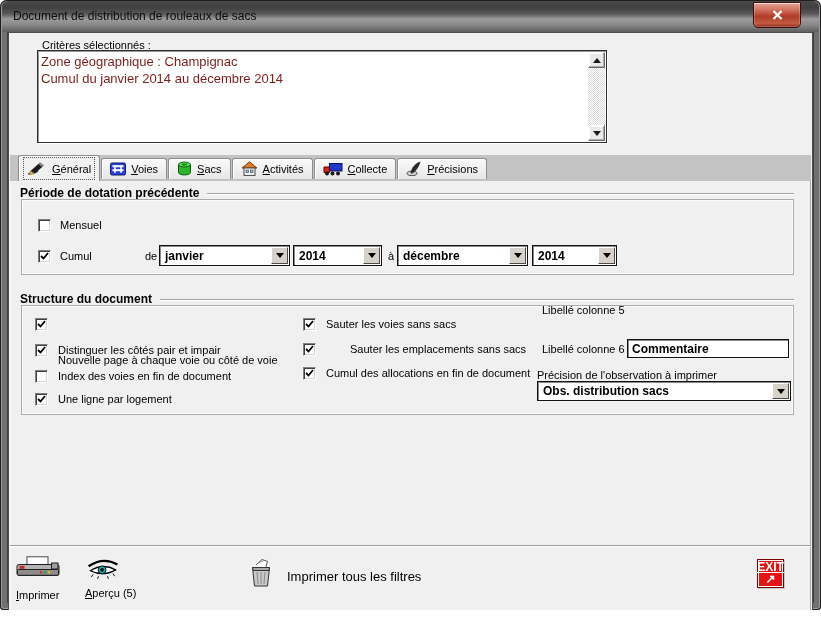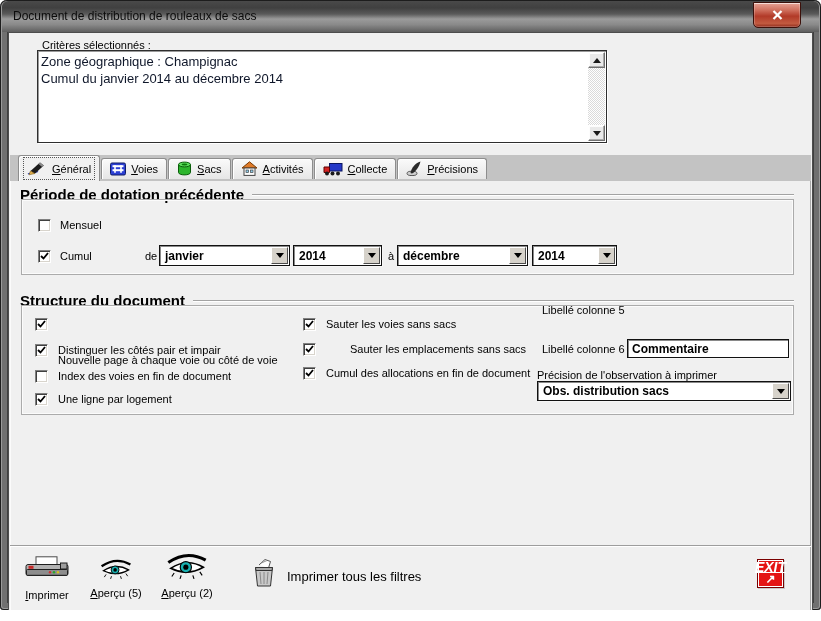--- a/index.html
+++ b/index.html
@@ -29,21 +29,21 @@
     position:absolute;left:8px;top:32px;width:805px;height:581px;
     background:#f0f0f0;border:1px solid #4d4d4d;
   }
   .lbl{position:absolute;font-size:11px;color:#000;white-space:nowrap;line-height:13px;}
   .big-lbl{font-size:13px;}
   
   .criteria-box{
     position:absolute;left:37px;top:50px;width:570px;height:93px;
     background:#fff;border:1px solid #2e2e2e;box-shadow:1px 1px 0 #ffffff, inset 1px 1px 0 #9a9a9a;
   }
-  .criteria-text{position:absolute;left:3px;top:2px;right:20px;font-size:13px;line-height:17px;color:#0f172a;}
+  .criteria-text{position:absolute;left:3px;top:2px;right:20px;font-size:13px;line-height:17px;color:#7f1d1d;}
   .vscroll{position:absolute;top:1px;right:1px;bottom:1px;width:17px;
     background:repeating-conic-gradient(#ffffff 0% 25%, #dadada 0% 50%) 0 0/2px 2px;}
   .sbtn{position:absolute;left:0;width:17px;height:16px;background:#e9e9e9;
     border:1px solid;border-color:#ffffff #6f6f6f #6f6f6f #ffffff;
     box-shadow:inset -1px -1px 0 #ababab, inset 1px 1px 0 #fdfdfd;
     display:flex;align-items:center;justify-content:center;cursor:pointer;}
   .arr-up{width:0;height:0;border:4px solid transparent;border-bottom:5px solid #1a1a1a;margin-top:-4px;}
   .arr-dn{width:0;height:0;border:4px solid transparent;border-top:5px solid #1a1a1a;margin-bottom:-4px;}
   
   .tab-band{position:absolute;left:10px;top:155px;width:801px;height:26px;background:#c3c3c3;
@@ -54,21 +54,21 @@
     box-shadow:inset 1px 1px 0 #ffffff;cursor:pointer;white-space:nowrap;}
   .tab.active{height:26px;background:#f0f0f0;box-shadow:inset 1px 1px 0 #ffffff;position:relative;z-index:2;}
   .tab .ticon{margin-right:5px;display:inline-flex;}
   .tab-label{font-size:11px;color:#000;display:inline-block;}
   .tab-label::first-letter{text-decoration:underline;}
   .tab.active .tab-inner{outline:1px dotted #555;outline-offset:3px;}
   .tab-inner{display:flex;align-items:center;}
   .page-frame{position:absolute;left:10px;top:181px;width:801px;height:431px;
     border-left:1px solid #fbfbfb;border-right:1px solid #a8a8a8;pointer-events:none;}
   
-  .frame-cap{position:absolute;display:flex;align-items:center;font-size:15px;font-weight:bold;color:#000;}
+  .frame-cap{position:absolute;display:flex;align-items:center;font-size:12px;font-weight:bold;color:#000;}
   .frame-cap .rule{flex:1;height:1px;margin-left:8px;background:#a3a3a3;box-shadow:0 1px 0 #ffffff;}
   .frame-box{position:absolute;border:1px solid #ababab;box-shadow:inset 0 0 0 1px #fbfbfb;}
   
   .cb{position:absolute;width:13px;height:13px;background:#fff;
     border:1px solid;border-color:#808080 #ffffff #ffffff #808080;
     box-shadow:inset 1px 1px 0 #404040, inset -1px -1px 0 #d8d4cc;
     display:flex;align-items:center;justify-content:center;cursor:pointer;}
   .cb .mark{display:none;margin-top:-1px;}
   .cb.checked .mark{display:block;}
   
@@ -78,28 +78,28 @@
   .combo-btn{position:absolute;right:1px;top:1px;bottom:1px;width:17px;background:#d6d2ca;
     border:1px solid;border-color:#ffffff #4a4a4a #4a4a4a #ffffff;
     display:flex;align-items:center;justify-content:center;cursor:pointer;}
   .combo-arr{width:0;height:0;border:4px solid transparent;border-top:5px solid #000;margin-bottom:-4px;}
   .tb-input{position:absolute;height:19px;background:#fff;border:1px solid #111;
     box-shadow:1px 1px 0 #f6f6f6, inset 1px 1px 0 #8a8a8a;
     font-family:"Liberation Sans",sans-serif;font-size:12px;font-weight:bold;color:#000;padding:0 4px;}
   
   .groove{position:absolute;height:1px;background:#9d9d9d;box-shadow:0 1px 0 #ffffff;}
   
-  .tool-btn{position:absolute;display:flex;flex-direction:column;align-items:center;cursor:pointer;}
+  .tool-btn{position:absolute;display:flex;flex-direction:column;cursor:pointer;}
   .tool-label{font-size:11px;color:#000;white-space:nowrap;display:inline-block;margin-top:3px;}
   .tool-label::first-letter{text-decoration:underline;}
   .exit-btn{position:absolute;left:757px;top:559px;width:27px;height:29px;
     background:#e41414;border:1px solid #7a0000;
     box-shadow:inset 0 0 0 1px #ffffff,1px 1px 0 #c9c9c9;
     display:flex;flex-direction:column;align-items:center;cursor:pointer;}
-  .exit-text{font-size:14px;font-weight:bold;color:#fff;line-height:10px;margin-top:2px;border-bottom:1px solid #fff;letter-spacing:0;font-style:italic;}
+  .exit-text{font-size:12px;font-weight:bold;color:#fff;line-height:10px;margin-top:2px;border-bottom:1px solid #fff;letter-spacing:0;}
   .exit-arrow{font-size:12px;font-weight:bold;color:#fff;line-height:12px;margin-top:0;}
 </style>
 </head>
 <body>
 
 <div class="window">
 
   <div class="titlebar">
     <span class="title-text">Document de distribution de rouleaux de sacs</span>
   </div>
@@ -341,32 +341,20 @@
         <path d="M4 9 Q20 -2 36 7" fill="none" stroke="#000" stroke-width="2.6"></path>
         <path d="M6 14 Q20 5 34 13 Q20 21 6 14 Z" fill="#fff" stroke="#000" stroke-width="1.4"></path>
         <circle cx="19" cy="13" r="4.4" fill="#19b0b0" stroke="#000"></circle>
         <circle cx="19" cy="13" r="2" fill="#000"></circle>
         <path d="M9 18 l-2 3 M15 20 l-1 3 M25 20 l1 3 M31 17 l2 3" stroke="#000" stroke-width="1"></path>
       </svg>
     </span>
     <span class="tool-label">Aperçu (5)</span>
   </div>
 
-  <div class="tool-btn" style="left:155px;top:552px;width:64px;">
-    <span>
-      <svg width="48" height="28" viewBox="0 0 40 24">
-        <path d="M4 9 Q20 -2 36 7" fill="none" stroke="#000" stroke-width="2.6"></path>
-        <path d="M6 14 Q20 5 34 13 Q20 21 6 14 Z" fill="#fff" stroke="#000" stroke-width="1.4"></path>
-        <circle cx="19" cy="13" r="4.8" fill="#19b0b0" stroke="#000"></circle>
-        <circle cx="19" cy="13" r="2.2" fill="#000"></circle>
-        <path d="M9 18 l-2 3 M15 20 l-1 3 M25 20 l1 3 M31 17 l2 3" stroke="#000" stroke-width="1"></path>
-      </svg>
-    </span>
-    <span class="tool-label">Aperçu (2)</span>
-  </div>
 
   <div class="tool-btn" style="left:248px;top:558px;width:32px;">
     <span>
       <svg width="26" height="30" viewBox="0 0 26 30">
         <path d="M8 7 L14 1.5 L19.5 3.5 L17.5 10" fill="#fff" stroke="#555"></path>
         <path d="M10.5 5 l5.5 -2.5" stroke="#999" fill="none"></path>
         <path d="M4.5 9.5 L21.5 9.5 L19.5 28 L6.5 28 Z" fill="#c9c9c9" stroke="#333"></path>
         <path d="M4.5 9.5 L21.5 9.5 L21 12.5 L5 12.5 Z" fill="#a8a8a8" stroke="#333"></path>
         <path d="M9 14 L10 26 M13 14 L13 26 M17 14 L16 26" stroke="#8a8a8a" fill="none"></path>
       </svg>

